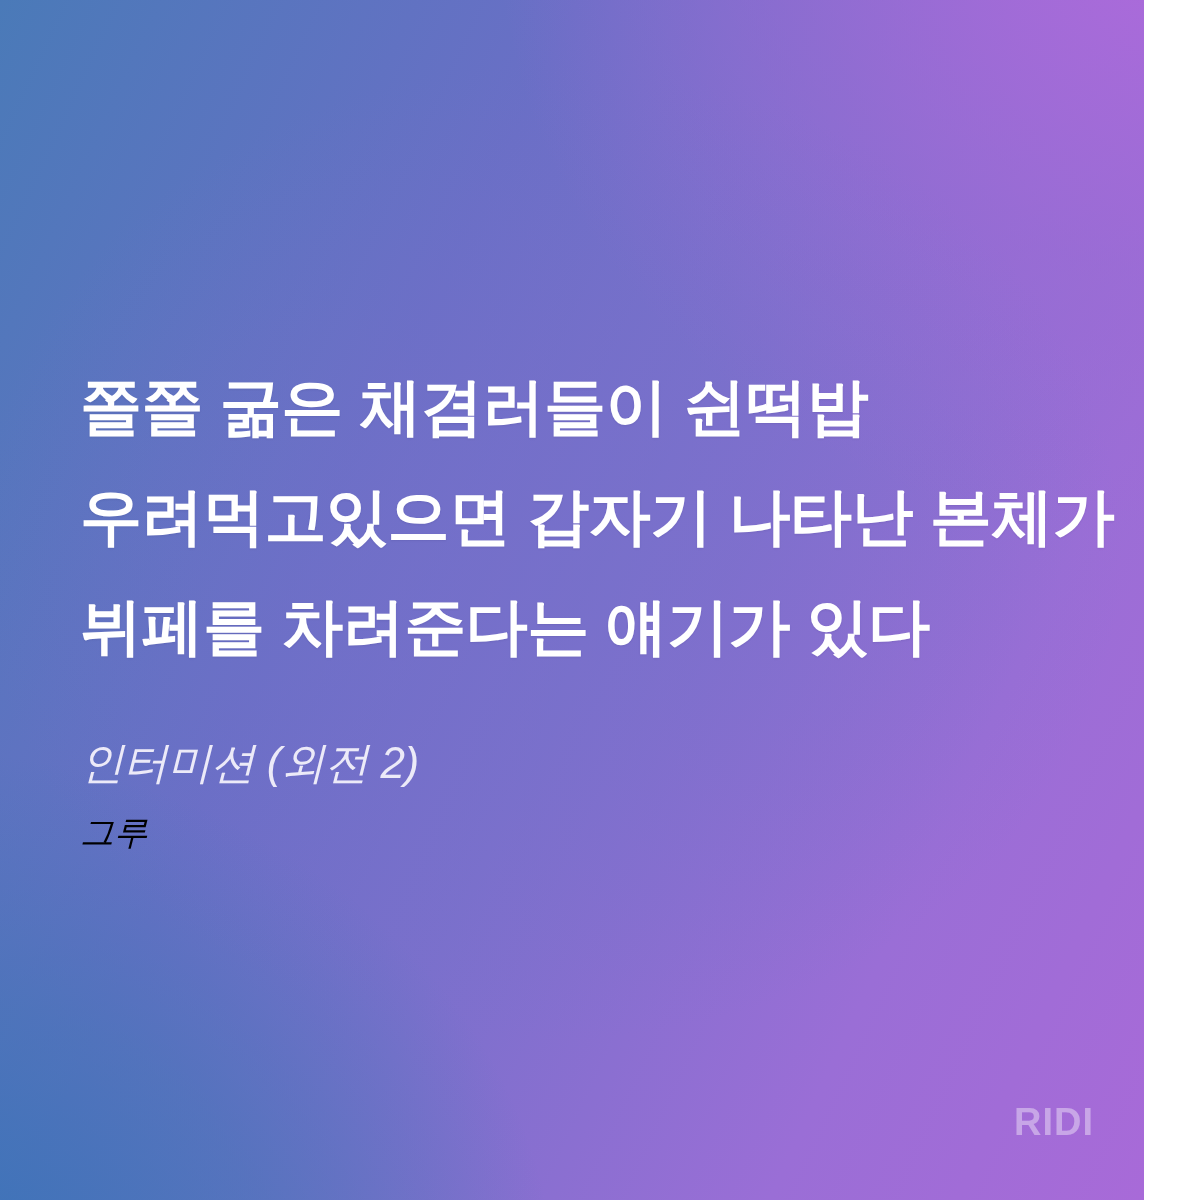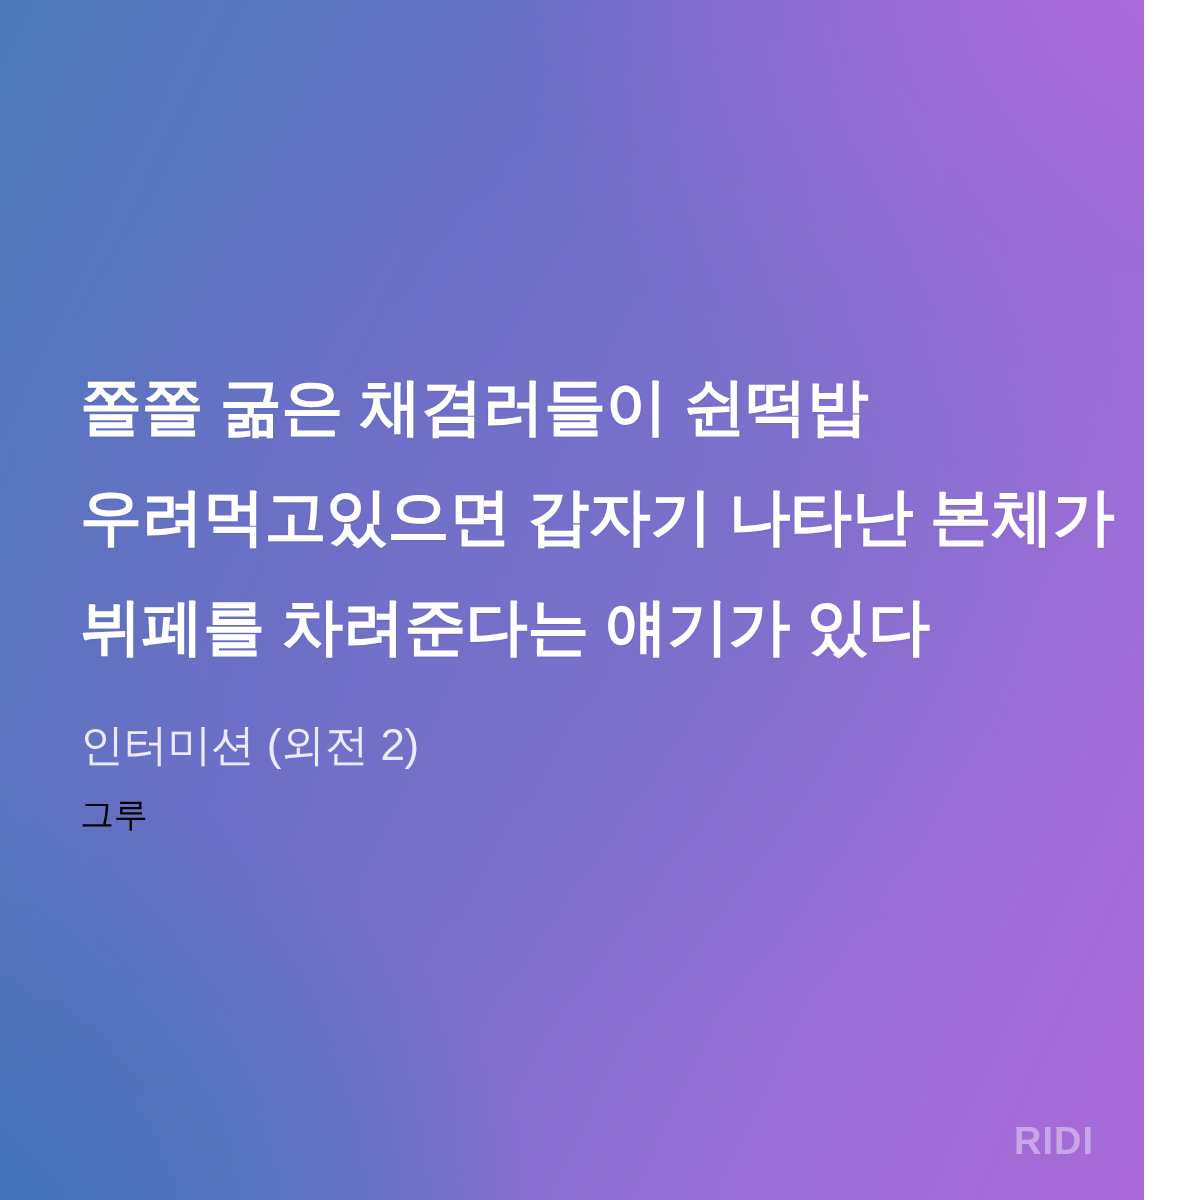--- a/index.html
+++ b/index.html
@@ -56,21 +56,22 @@
     color:#ffffff;
     font-size:62px;
     font-weight:700;
     line-height:110px;
     letter-spacing:-0.5px;
     word-break:keep-all;
     white-space:pre-wrap;
     text-shadow:0 1px 2px rgba(40,40,90,0.10);
   }
   #meta {
-    margin-top:32px;
+    margin-top:50px;
+    font-style:italic;
   }
   .meta-line {
     color:#e9e8f6;
     font-weight:400;
     letter-spacing:-0.3px;
     white-space:nowrap;
   }
   #book-title {
     font-size:44px;
     line-height:62px;
@@ -78,21 +79,21 @@
   }
   #book-author {
     font-size:34px;
     line-height:56px;
     color:#000000;
     margin-top:10px;
   }
   #brand-logo {
     position:absolute;
     right:50px;
-    bottom:37px;
+    bottom:56px;
     font-size:38px;
     font-weight:700;
     letter-spacing:1px;
     color:rgba(255,255,255,0.40);
     font-family:"Liberation Sans", "DejaVu Sans", sans-serif;
     user-select:none;
   }
 </style>
 </head>
 <body>

